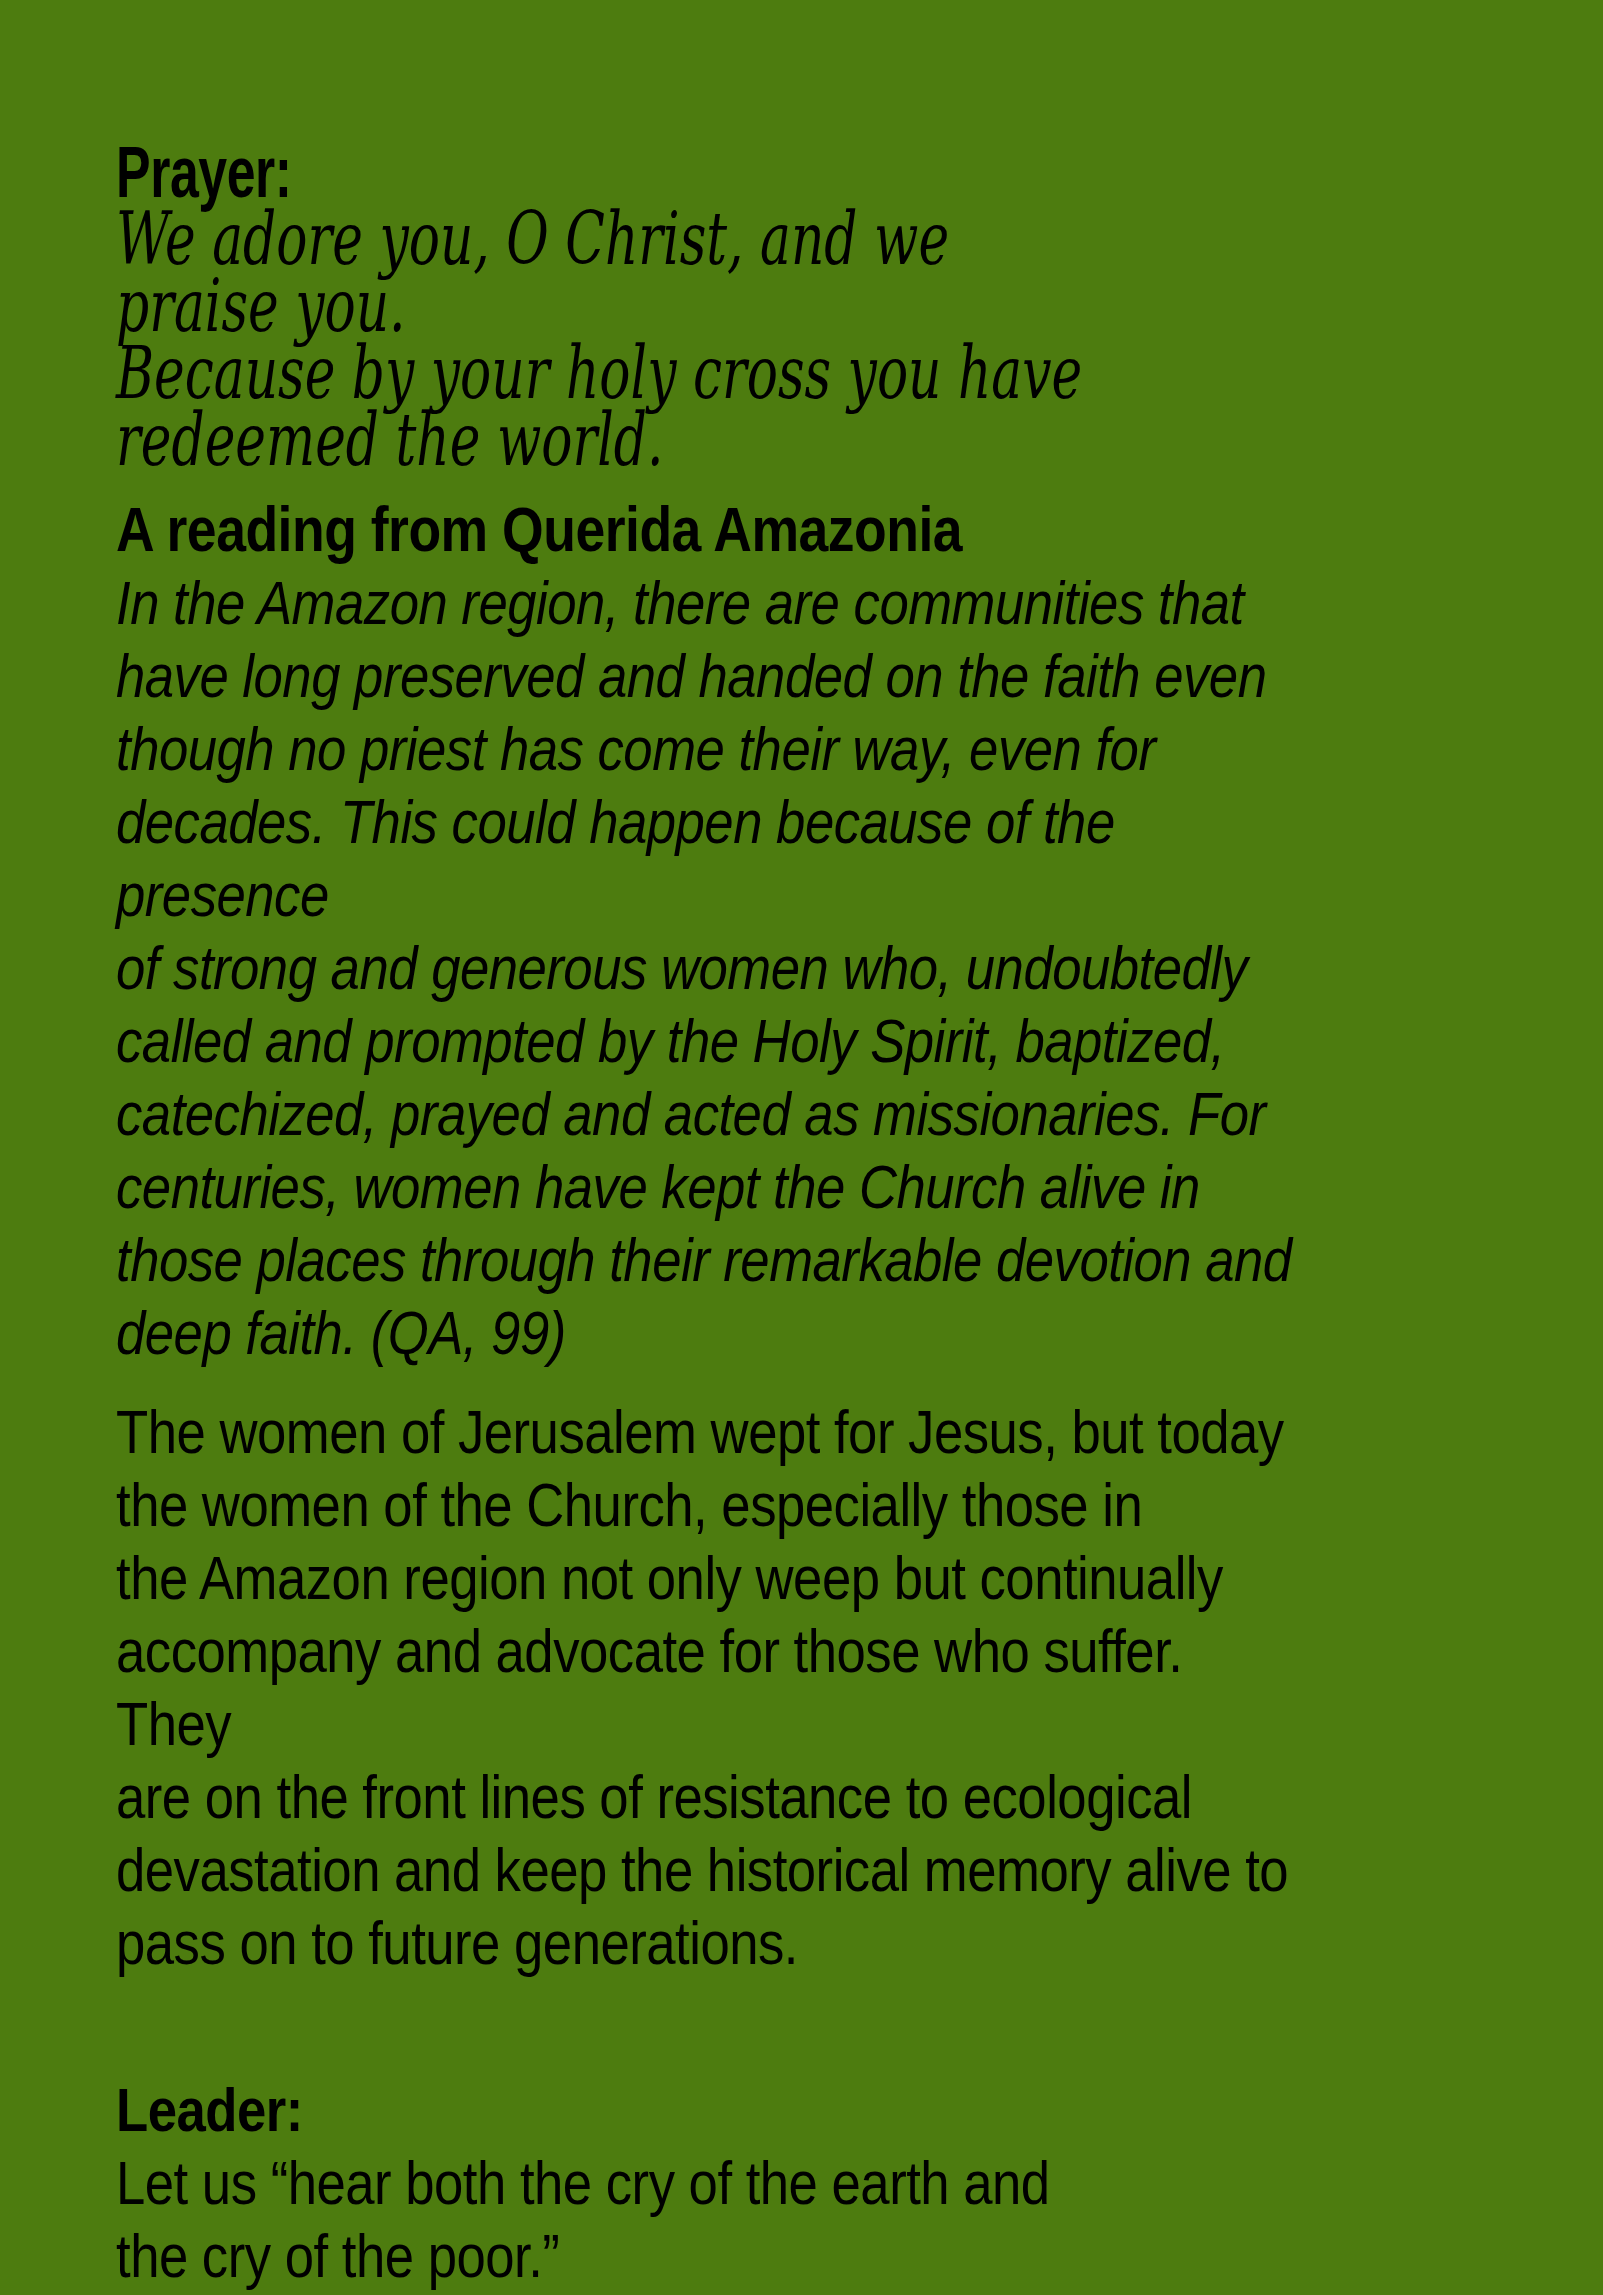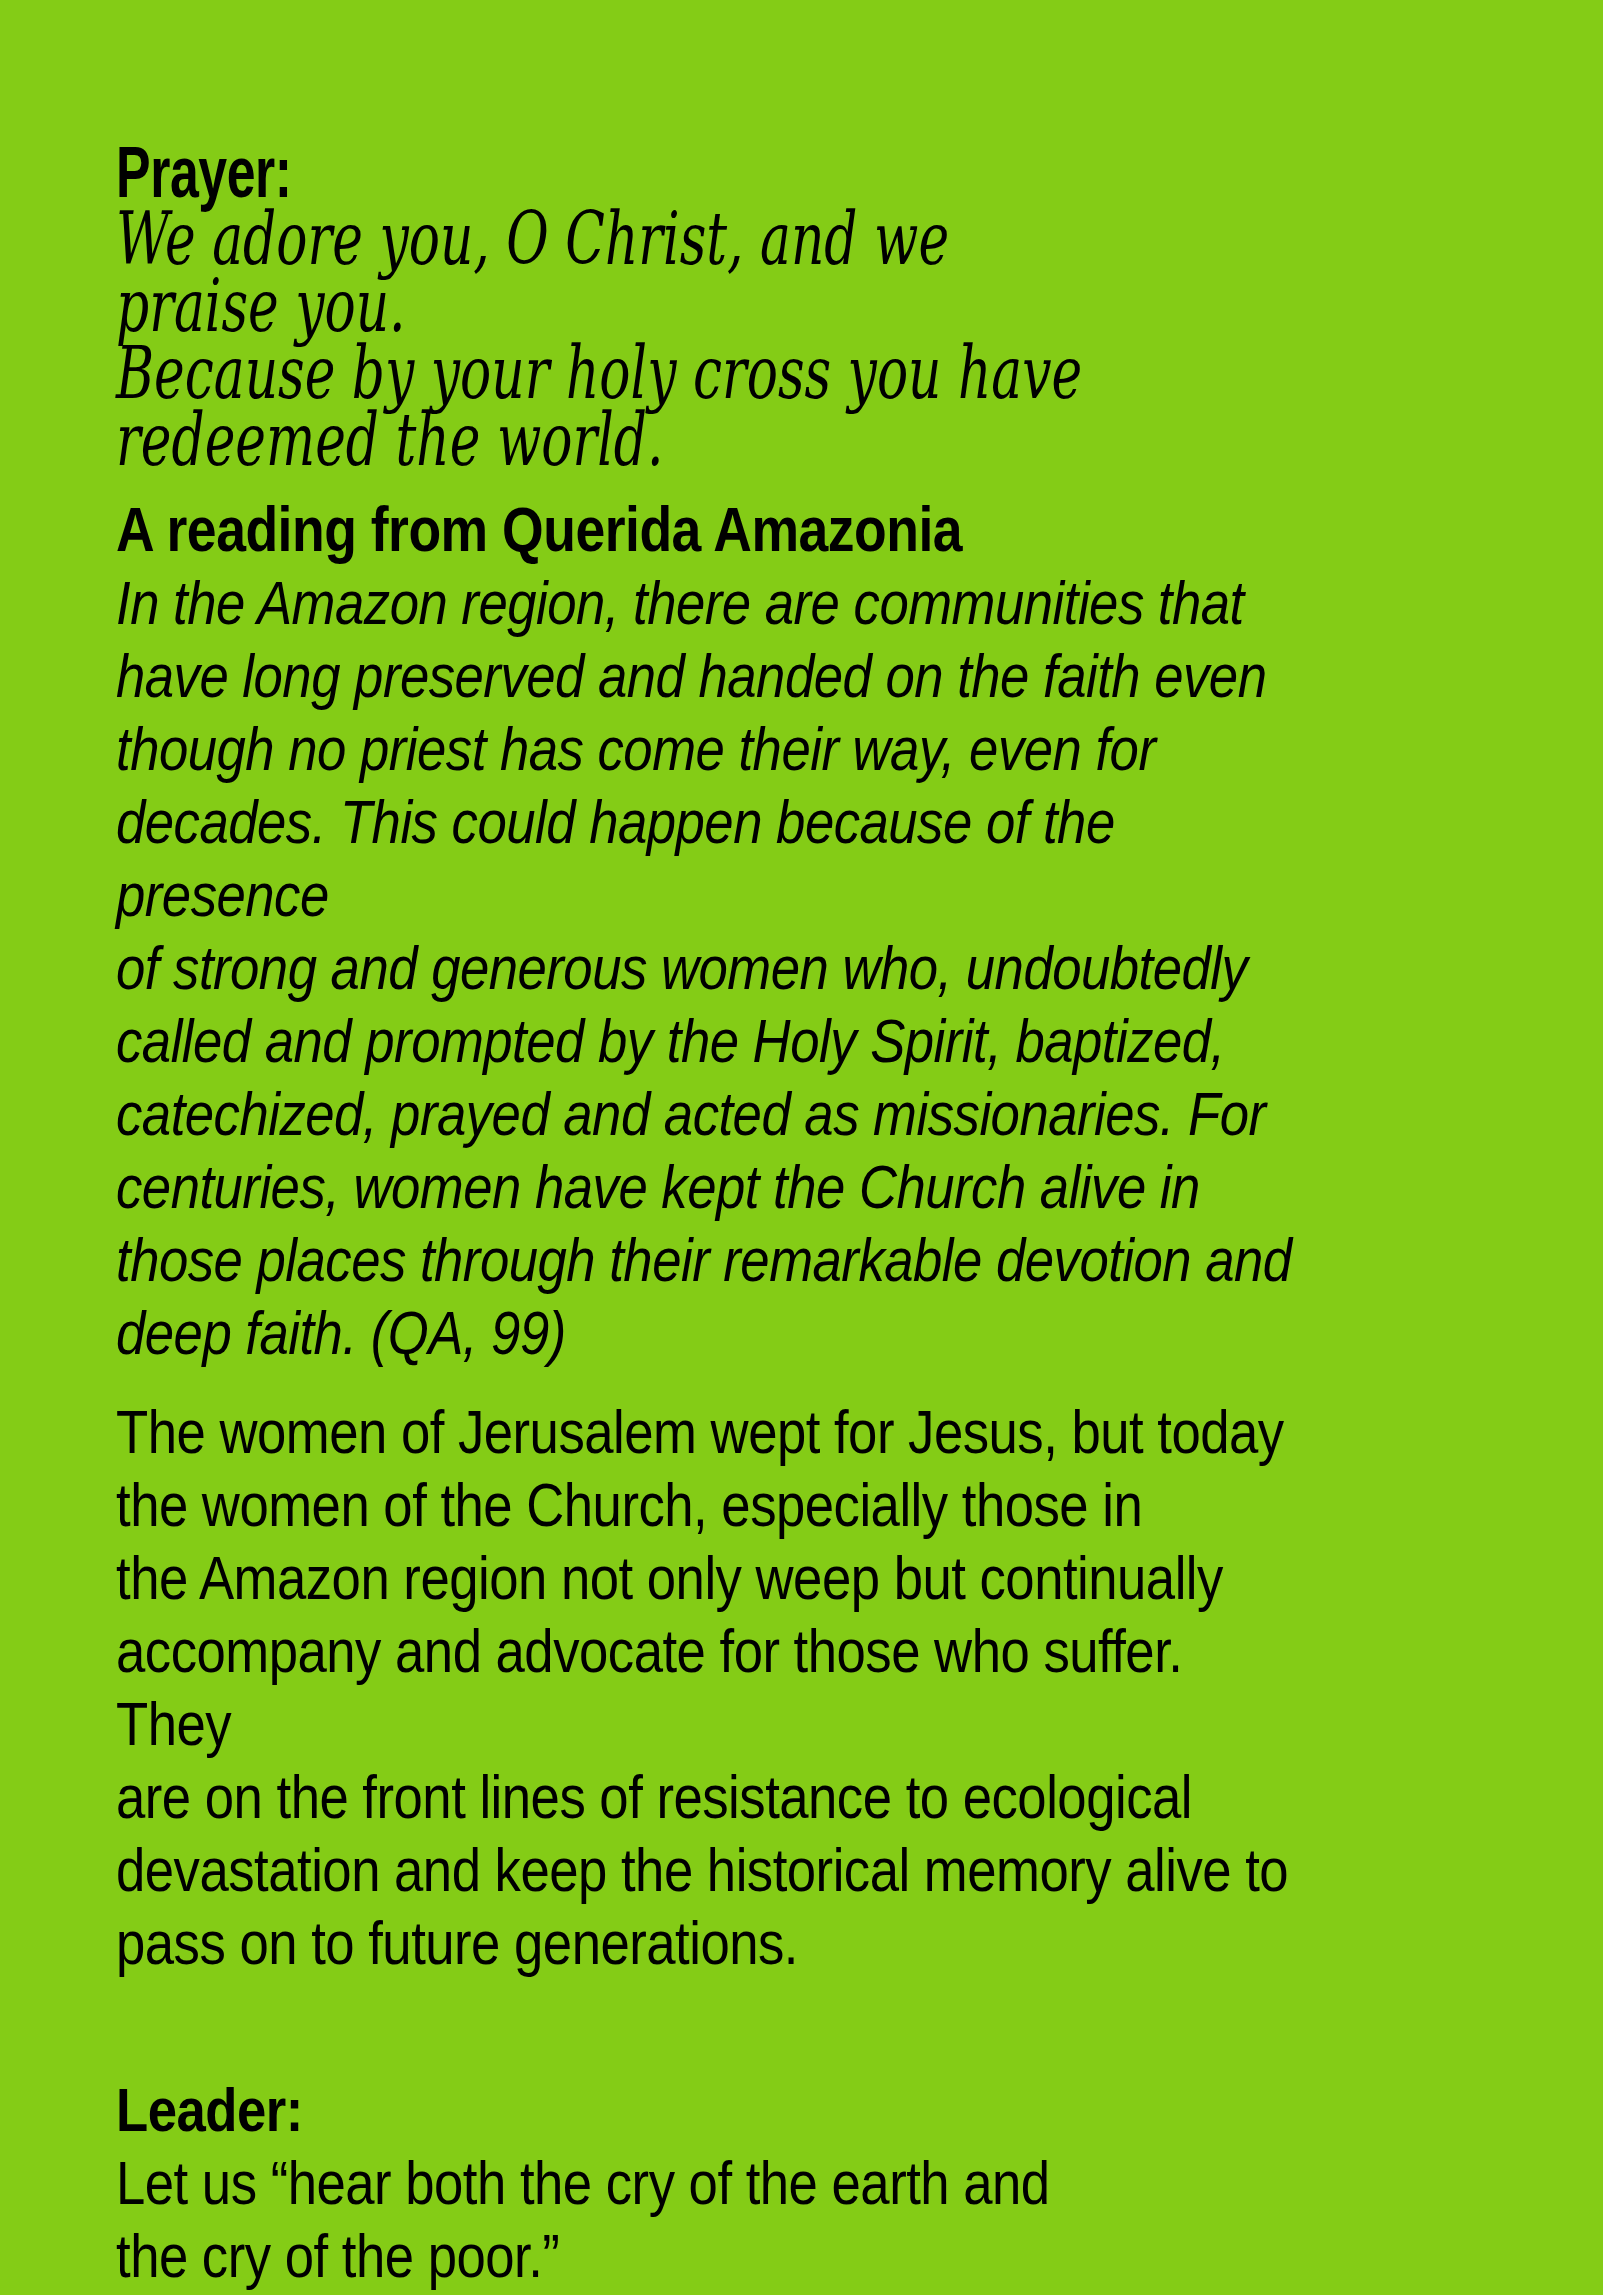--- a/index.html
+++ b/index.html
@@ -11,21 +11,21 @@
   body {
     width: 1603px;
     height: 2295px;
     overflow: hidden;
   }
   .page {
     box-sizing: border-box;
     width: 1603px;
     height: 2295px;
     padding: 72px 85px 0 116px;
-    background: #84cc16;
+    background: #4d7c0f;
   }
   
   .body-block {
     font-family: "Liberation Sans", sans-serif;
     font-size: 62px;
     line-height: 73px;
     letter-spacing: -0.6px;
     white-space: pre-line;
     transform: scaleX(0.85);
     transform-origin: 0 0;

